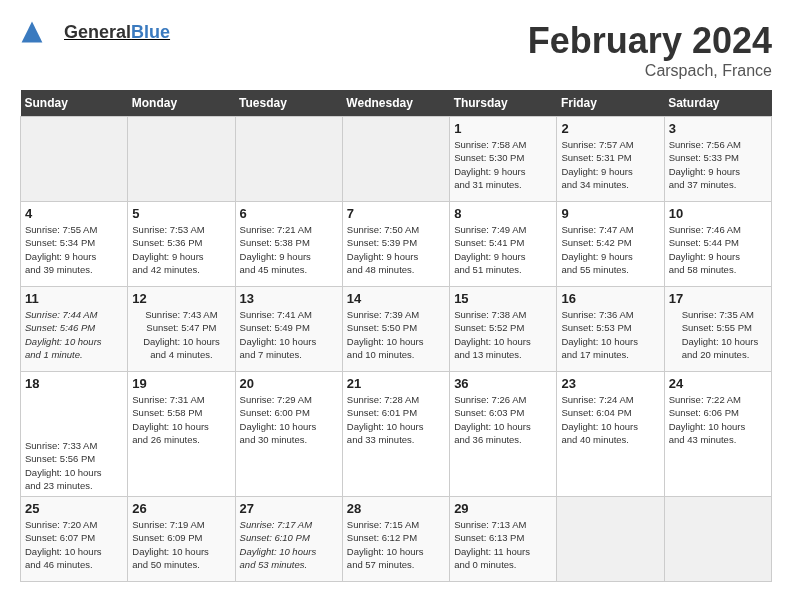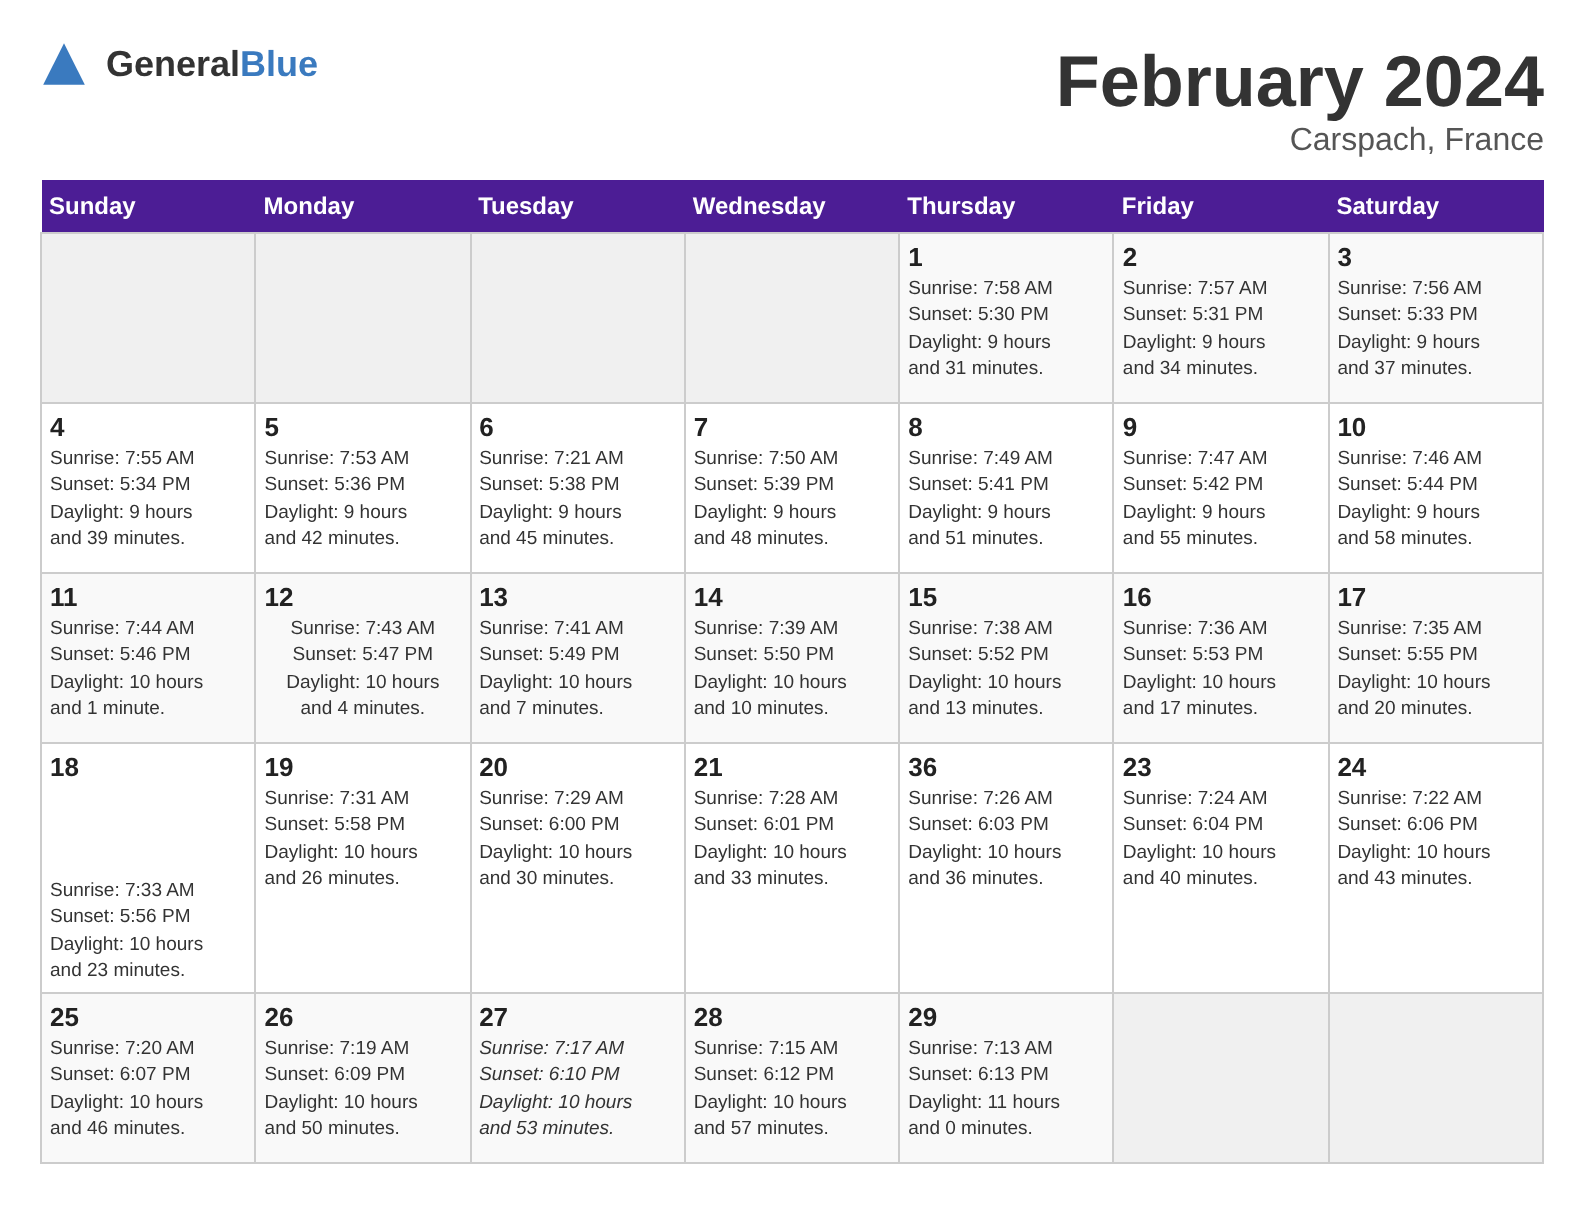--- a/index.html
+++ b/index.html
@@ -12,21 +12,22 @@
     }
     .header {
       display: flex;
       justify-content: space-between;
       align-items: flex-start;
       margin-bottom: 10px;
     }
     .logo {
       display: flex;
       align-items: center;
-      gap: 9px;
+      gap: 20px;
+      text-decoration: underline;
     }
     .logo-text-general {
       font-size: 18px;
       font-weight: bold;
       color: #333;
     }
     .logo-text-blue {
       font-size: 18px;
       font-weight: bold;
       color: #3a7abf;
@@ -47,21 +48,21 @@
     .location-title {
       font-size: 16px;
       color: #555;
     }
     table {
       width: 100%;
       border-collapse: collapse;
       font-size: 11px;
     }
     thead tr th {
-      background-color: #4c1d95;
+      background-color: #404040;
       color: #fff;
       padding: 6px 4px;
       text-align: left;
       font-size: 12px;
       font-weight: bold;
     }
     tbody tr td {
       border: 1px solid #ccc;
       vertical-align: top;
       padding: 4px;
@@ -193,21 +194,21 @@
           <div class="day-number">10</div>
           <div class="day-info" style="white-space: pre-line;">Sunrise: 7:46 AM
 Sunset: 5:44 PM
 Daylight: 9 hours
 and 58 minutes.</div>
         </td>
       </tr>
       <tr>
         <td>
           <div class="day-number">11</div>
-          <div class="day-info" style="white-space: pre-line;">Sunrise: 7:44 AM
+          <div class="day-info" style="white-space: pre-line; font-style: italic;">Sunrise: 7:44 AM
 Sunset: 5:46 PM
 Daylight: 10 hours
 and 1 minute.</div>
         </td>
         <td>
           <div class="day-number">12</div>
           <div class="day-info" style="white-space: pre-line; text-align: center;">Sunrise: 7:43 AM
 Sunset: 5:47 PM
 Daylight: 10 hours
 and 4 minutes.</div>
@@ -235,21 +236,21 @@
         </td>
         <td>
           <div class="day-number">16</div>
           <div class="day-info" style="white-space: pre-line;">Sunrise: 7:36 AM
 Sunset: 5:53 PM
 Daylight: 10 hours
 and 17 minutes.</div>
         </td>
         <td>
           <div class="day-number">17</div>
-          <div class="day-info" style="white-space: pre-line;">Sunrise: 7:35 AM
+          <div class="day-info" style="white-space: pre-line; margin-left: 13px;">Sunrise: 7:35 AM
 Sunset: 5:55 PM
 Daylight: 10 hours
 and 20 minutes.</div>
         </td>
       </tr>
       <tr>
         <td>
           <div class="day-number">18</div>
           <div class="day-info" style="white-space: pre-line; margin-top: 48px;">Sunrise: 7:33 AM
 Sunset: 5:56 PM

